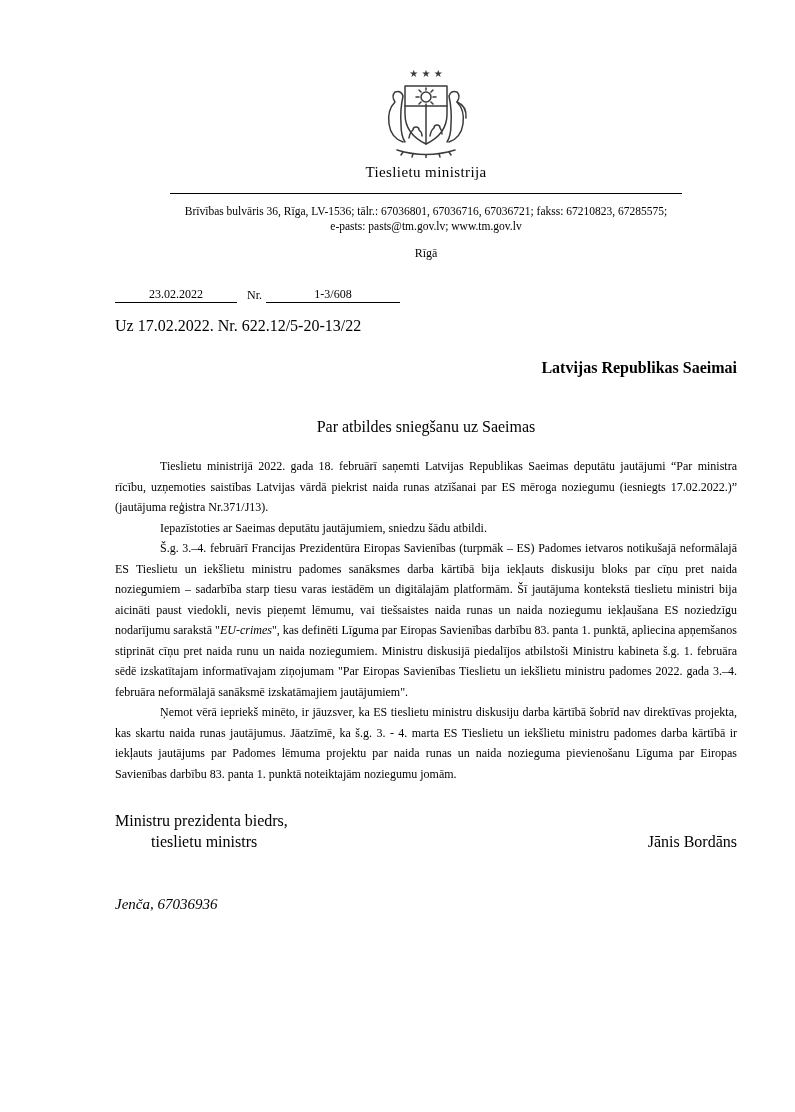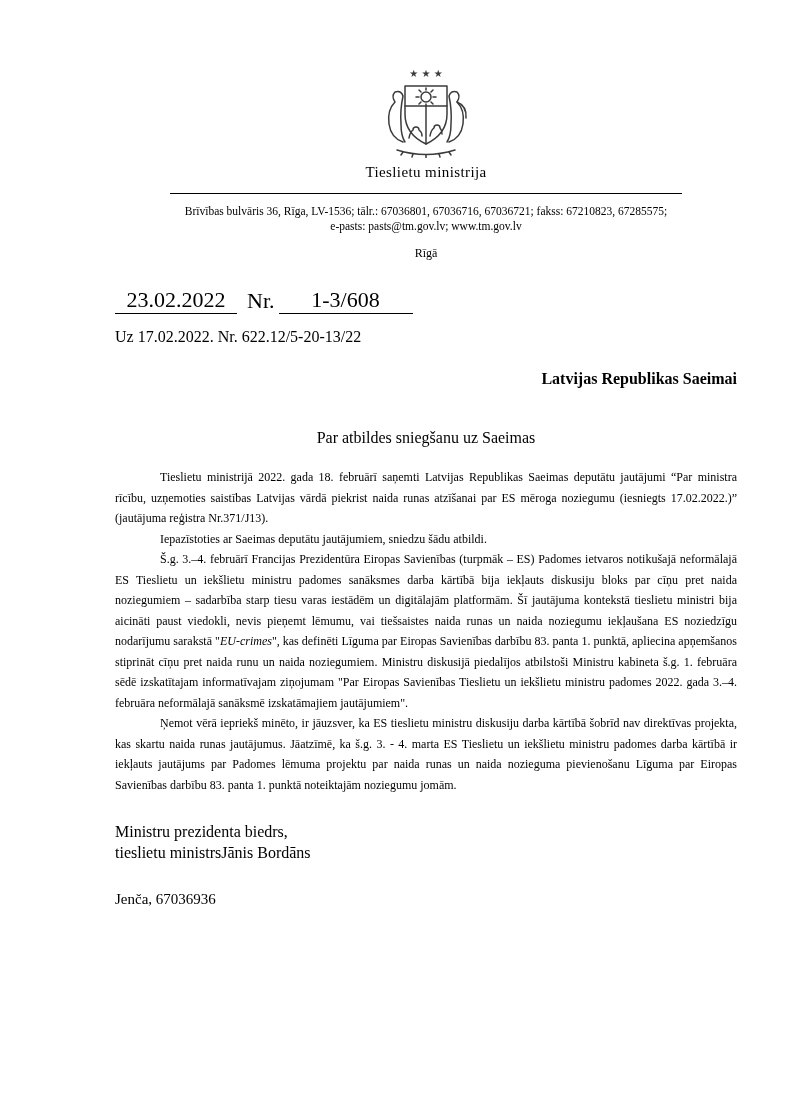--- a/index.html
+++ b/index.html
@@ -9,38 +9,38 @@
     color:#000; font-family:"Liberation Serif", serif;
     padding:66px 58px 0 115px; overflow:hidden; position:relative;
   }
   .letterhead { text-align:center; }
   .coat { display:inline-block; line-height:0; }
   .ministry-name { font-size:15px; margin-top:2px; letter-spacing:0.4px; }
   .rule { width:512px; margin:12px auto 10px; border:0; border-top:1.4px solid #000; }
   .address { font-size:11.5px; line-height:15px; }
   .city { font-size:12px; margin-top:12px; }
 
-  .ref-row { margin-top:26px; font-size:22px; display:flex; align-items:flex-end; }
+  .ref-row { margin-top:26px; font-size:12px; display:flex; align-items:flex-end; }
   .u { display:inline-block; border-bottom:1.2px solid #000; text-align:center; }
   .date-u { width:122px; }
   .nr-label { margin:0 4px 0 10px;text-align:center; }
   .num-u { width:134px; }
 
   .reply-ref { margin-top:14px; font-size:16px; }
   .addressee { margin-top:24px; font-size:16px; font-weight:bold; text-align:right; }
 
   .subject { margin-top:40px; font-size:16px; line-height:19px;text-align:center; }
 
   .bodytext { margin-top:20px; font-size:12px; line-height:20.5px; text-align:justify; }
   .bodytext p { margin:0; text-indent:45px; }
 
   .sig { margin-top:26px; font-size:16px; line-height:21px; }
-  .sig-row { display:flex; justify-content:flex-start; }
+  .sig-row { display:flex; justify-content:space-between;margin-left:36px; }
 
-  .footer-note { margin-top:28px; font-size:15px; }
+  .footer-note { margin-top:44px; font-size:15px; font-style:italic; }
 </style>
 </head>
 <body>
 
 <div class="page">
 
   <div class="letterhead">
     <span class="coat">
       <svg width="118" height="92" viewBox="0 0 118 92" aria-hidden="true">
         <g fill="#3b3b3b">

